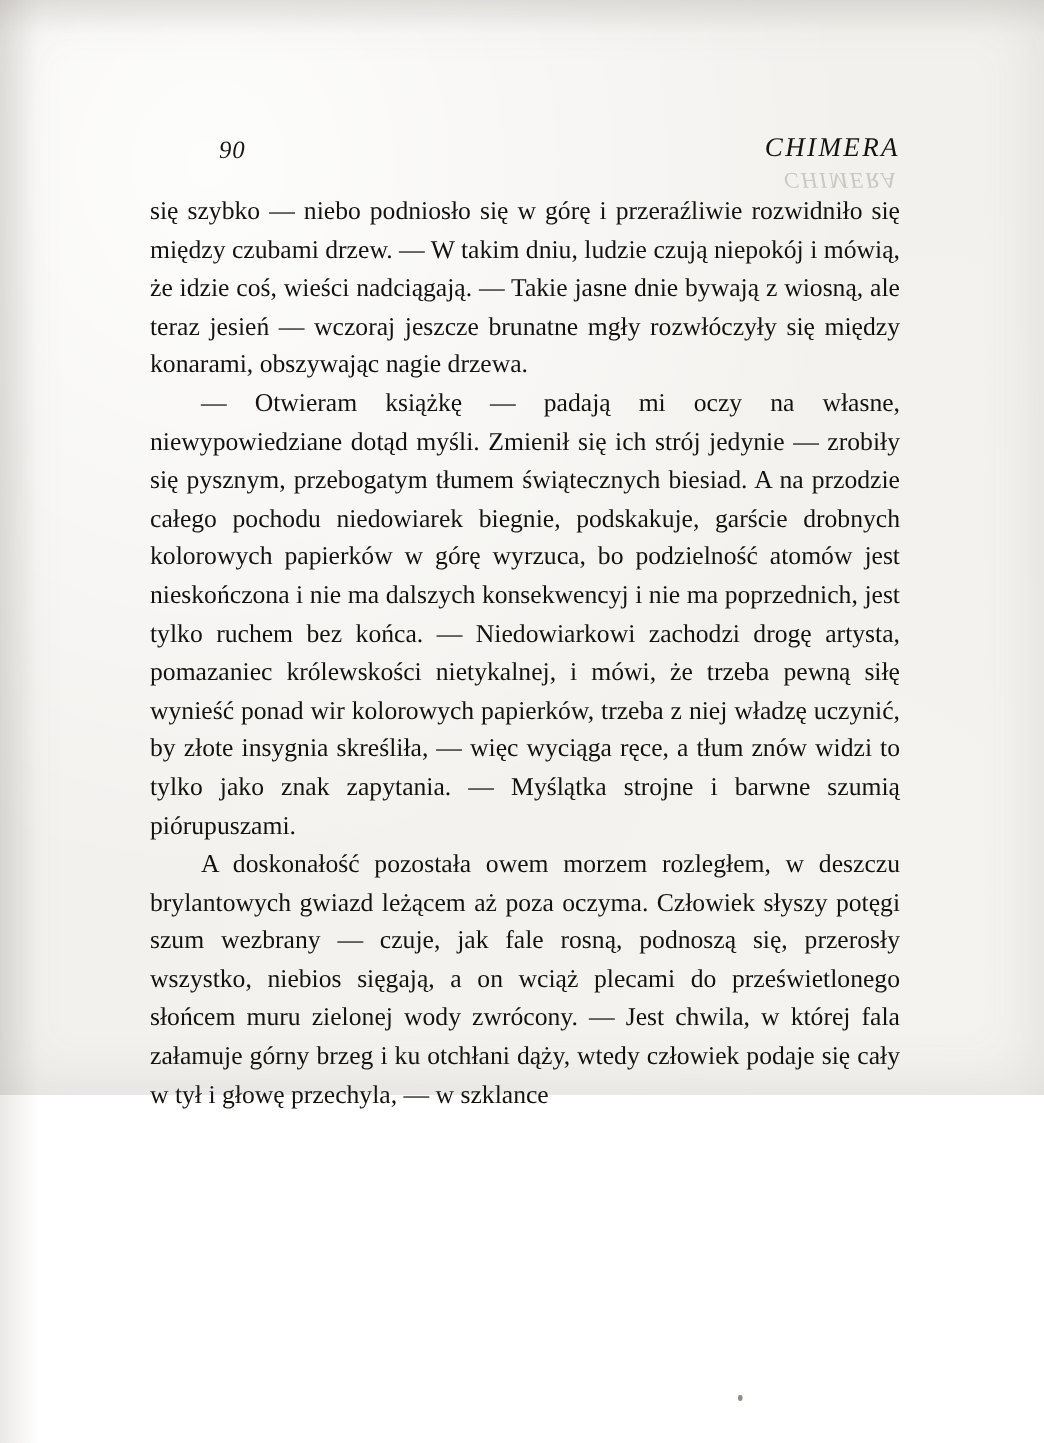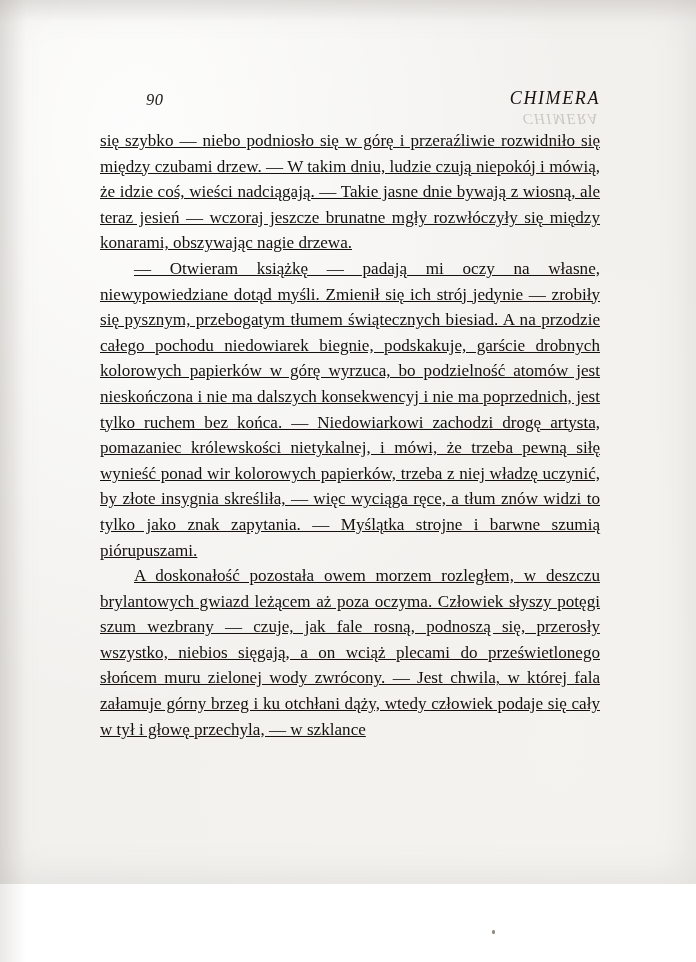--- a/index.html
+++ b/index.html
@@ -10,21 +10,21 @@
   body {
     width: 696px;
     height: 962px;
     overflow: hidden;
     font-family: "Liberation Serif", serif;
     color: #15120f;
   }
   .page {
     position: relative;
     width: 696px;
-    height: 884px;
+    height: 730px;
     background: #f2f1ee;
     background-image:
       radial-gradient(ellipse at 20% 15%, rgba(255,255,255,0.85) 0%, rgba(255,255,255,0) 55%),
       radial-gradient(ellipse at 80% 85%, rgba(244,243,239,0.9) 0%, rgba(236,234,229,0) 60%);
   }
   .page::after {
     content: "";
     position: absolute;
     left: 0; top: 0; right: 0; bottom: 0;
     pointer-events: none;
@@ -77,21 +77,20 @@
     font-size: 17.1px;
     line-height: 25.6px;
     text-align: justify;
     text-justify: inter-word;
     color: #14110e;
     -webkit-font-smoothing: none;
   }
   .body-text p {
     margin: 0;
     text-indent: 0;
-    text-decoration: underline;
   }
   .body-text p.indent {
     text-indent: 34px;
   }
   .body-text p.dots {
     text-indent: 0;
   }
   .dotlead {
     letter-spacing: 2.4px;
     padding-left: 28px;

